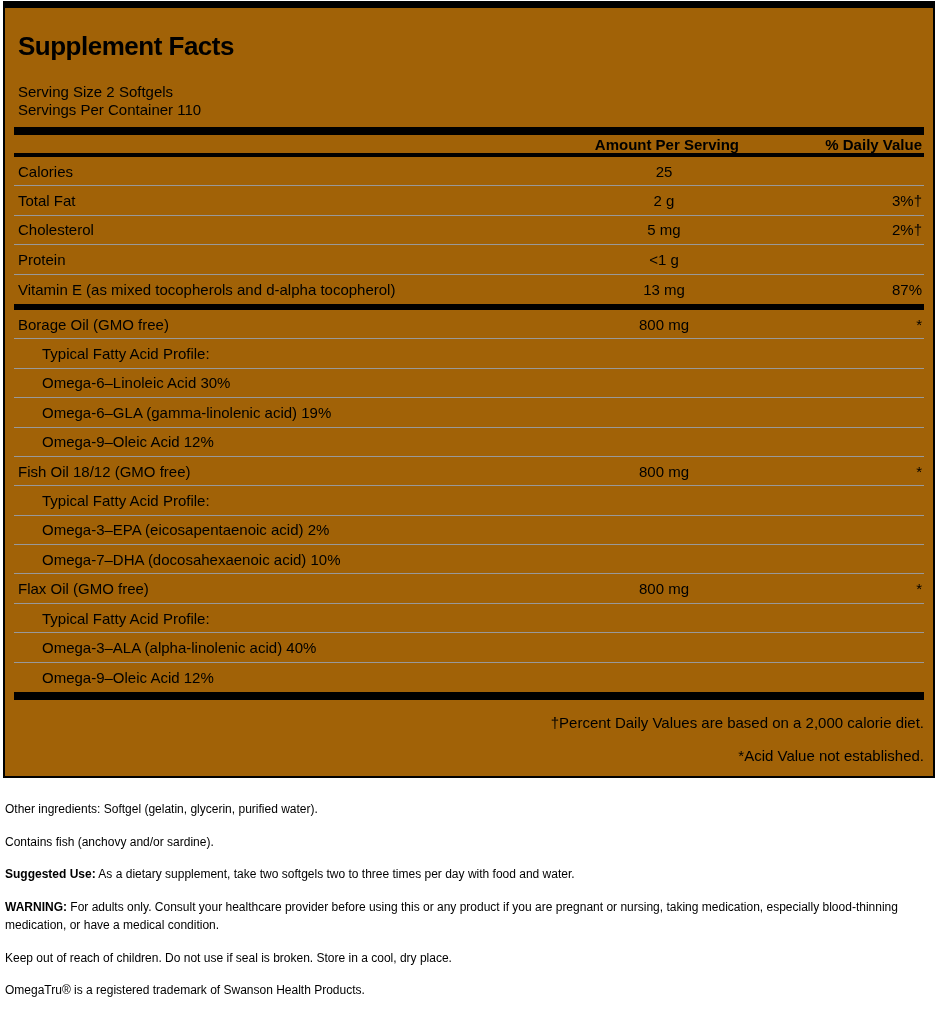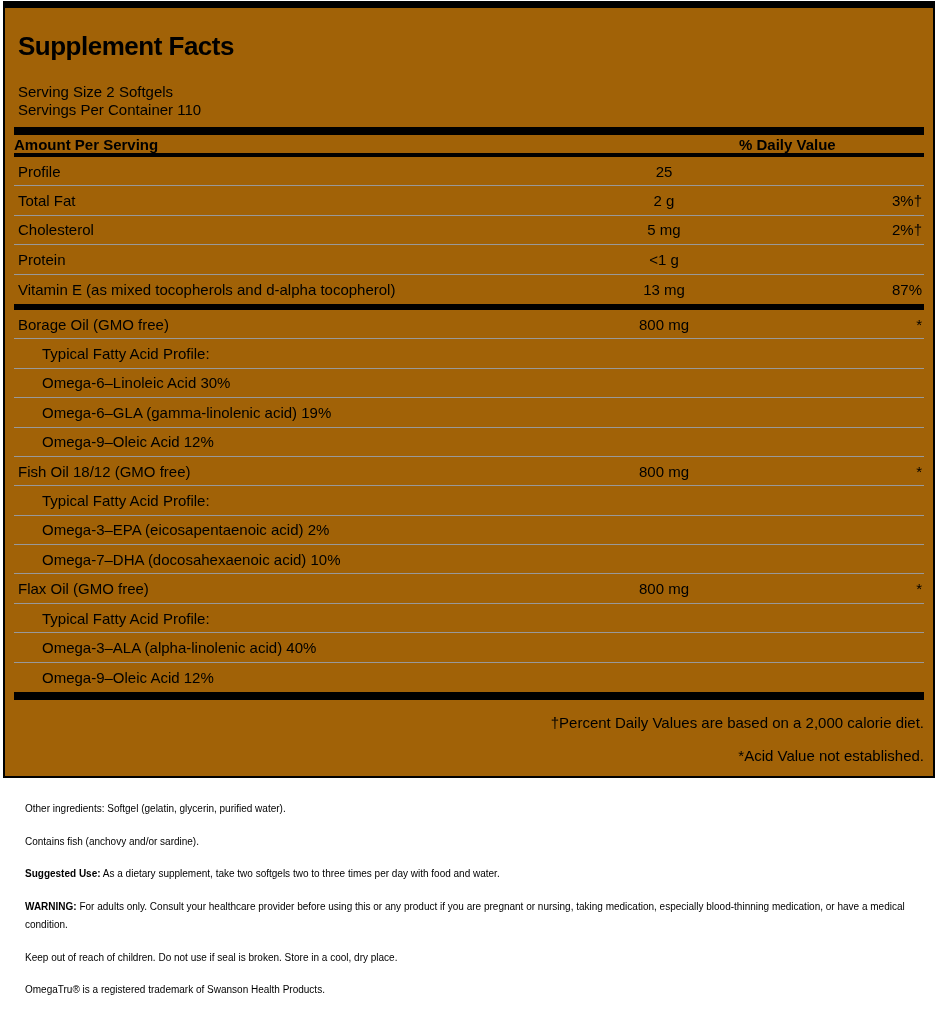--- a/index.html
+++ b/index.html
@@ -38,22 +38,22 @@
   .bar-medium { height: 4px; }
   .bar-sep { height: 6px; }
   .top-bar { margin-top: 8px; }
 
   .grid-cols {
     display: grid;
     grid-template-columns: 575px 150px 1fr;
     align-items: center;
   }
   .header-row { height: 18px; font-weight: 700; font-size: 15px; }
-  .hdr-amount { grid-column: 1 / 3; text-align: left; }
-  .hdr-dv { grid-column: 3; padding-right: 2px; }
+  .hdr-amount { grid-column: 1 / 3; text-align: right; }
+  .hdr-dv { grid-column: 3; text-align: right; padding-right: 2px; }
 
   .srow {
     height: 29.4px;
     border-bottom: 1px solid #999;
     font-size: 15px;
   }
   .srow.nodiv { border-bottom: none; }
   .srow .lbl { padding-left: 4px; }
   .srow.indent .lbl { padding-left: 28px; }
   .srow .amt { text-align: center; }
@@ -62,24 +62,23 @@
   .footnotes {
     padding: 14px 0 12px 4px;
     font-size: 15px;
     text-align: right;
   }
   .footnotes .fn + .fn { margin-top: 16px; }
 
   
   .paras { margin: 22px 5px 0 5px; }
   .paras p {
-    font-size: 10px;
+    font-size: 12px;
     line-height: 18.5px;
     margin-bottom: 14px;
-    margin-left: 20px;
   }
   .paras p b { font-weight: 700; }
 </style>
 </head>
 <body>
 
 <div class="label-wrap">
 
   <div class="panel">
     <h1>Supplement Facts</h1>
@@ -93,21 +92,21 @@
 
     <div class="header-row grid-cols">
       <div class="hdr-amount">Amount Per Serving</div>
       <div class="hdr-dv">% Daily Value</div>
     </div>
 
     <div class="bar bar-medium"></div>
 
     <div id="rows">
         <div class="srow grid-cols">
-          <div class="lbl">Profile</div>
+          <div class="lbl">Calories</div>
           <div class="amt">25</div>
           <div class="dv"></div>
         </div>
         <div class="srow grid-cols">
           <div class="lbl">Total Fat</div>
           <div class="amt">2 g</div>
           <div class="dv">3%†</div>
         </div>
         <div class="srow grid-cols">
           <div class="lbl">Cholesterol</div>

